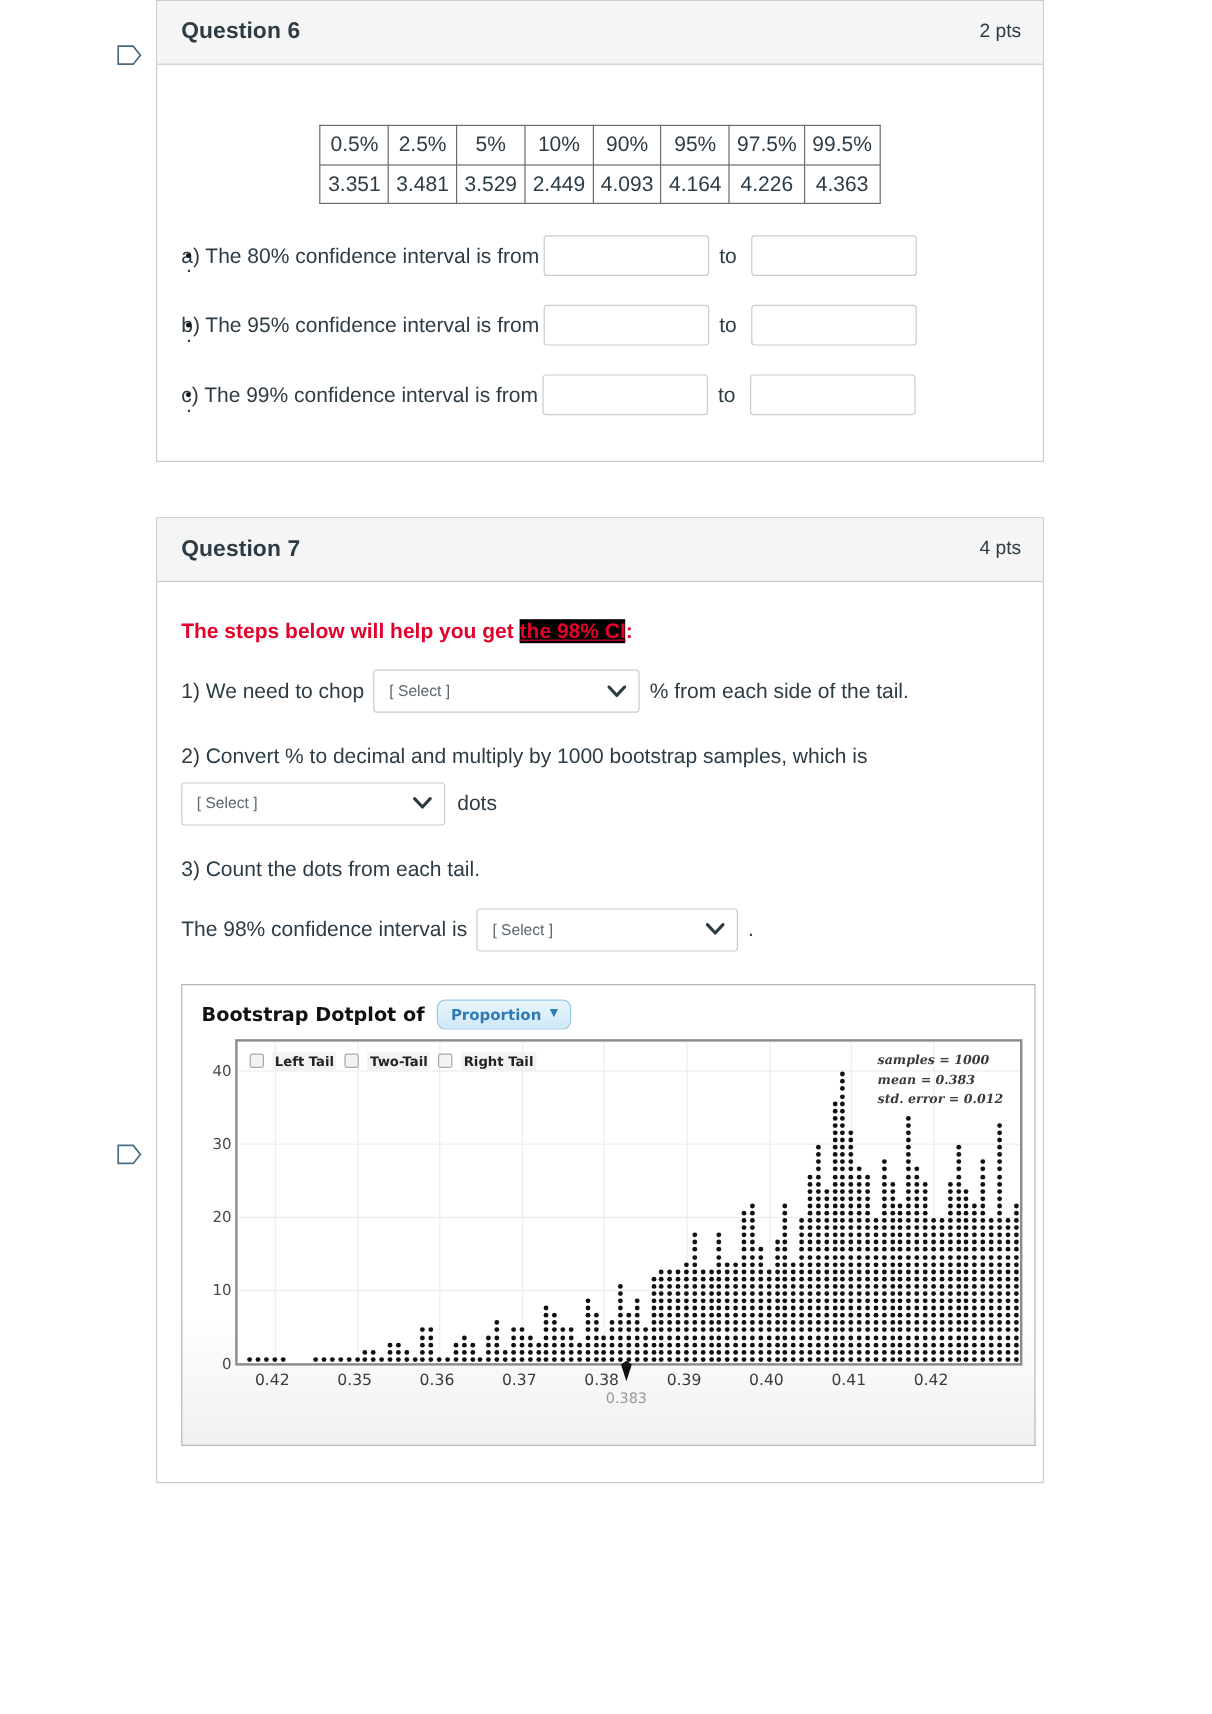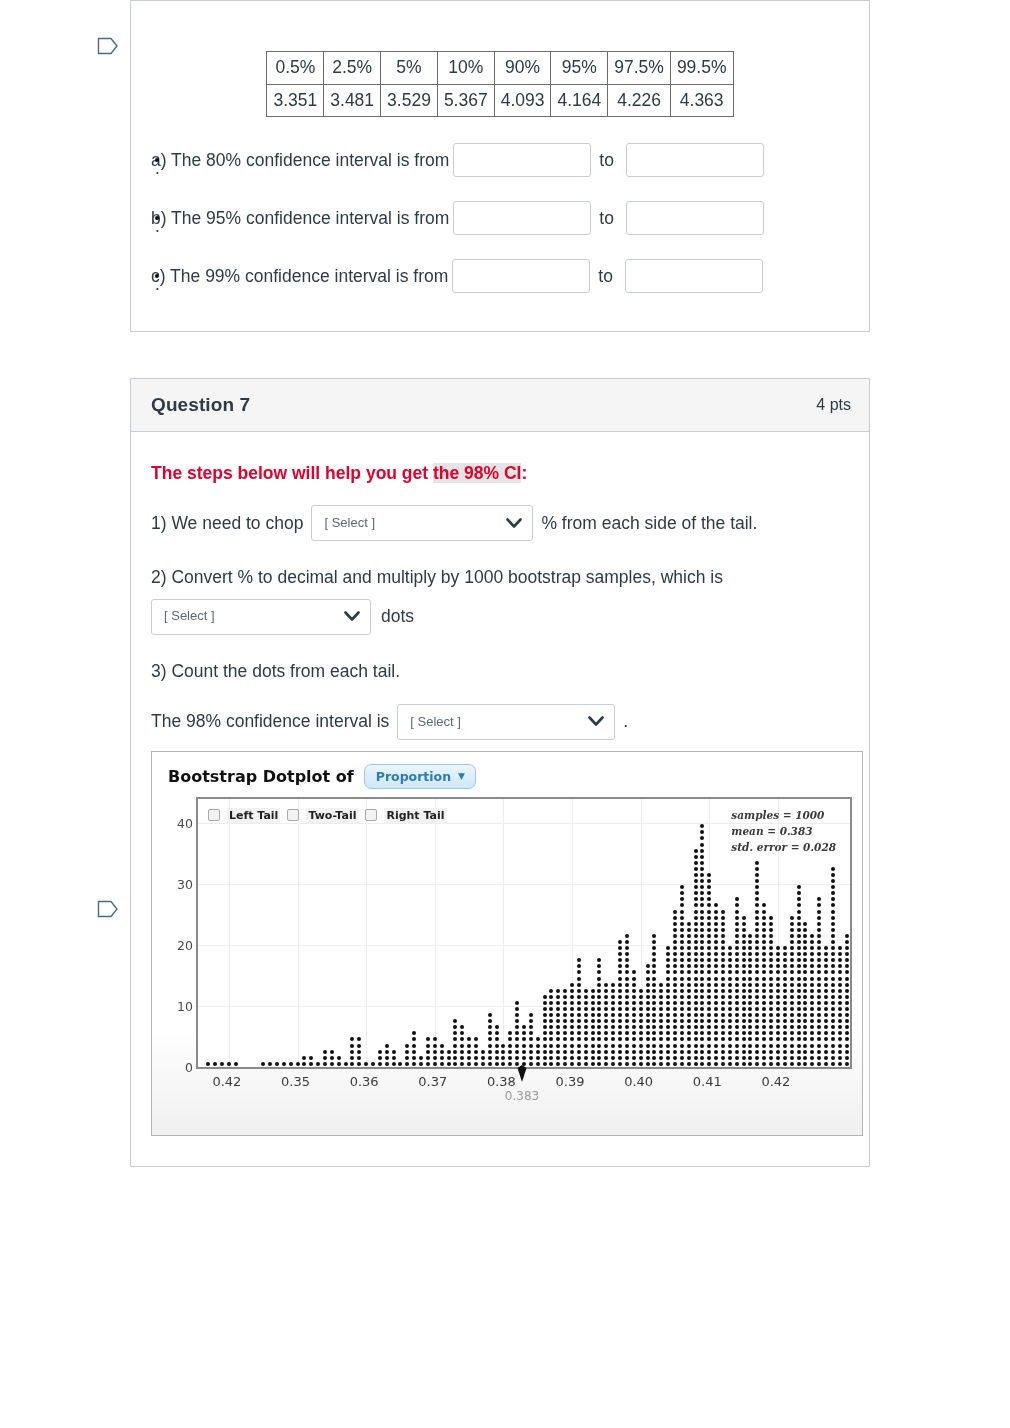--- a/index.html
+++ b/index.html
@@ -30,21 +30,21 @@
   .q-title { font-size: 19px; font-weight: bold; color: #2d3b45; letter-spacing: .1px; }
   .q-pts { font-size: 16px; color: #2d3b45; }
   .q-body { padding: 28px 20px 30px 20px; }
 
   
   p.body-text, div.body-text {
     font-size: 17.5px; color: #2d3b45; line-height: 1.55;
     margin: 0 0 18px 0;
   }
   .red { color: #e4002b; font-weight: bold; }
-  .hl { background: #e5e5e5; color: #e4002b; font-weight: bold; }
+  .hl { background: #000000; color: #e4002b; font-weight: bold; text-decoration: underline; }
 
   
   .pt-wrap { display: flex; justify-content: center; margin: 22px 0 26px 0; }
   table.pct-table { border-collapse: collapse; }
   table.pct-table td {
     border: 1px solid #6b6b6b;
     font-size: 17.5px; color: #2d3b45;
     padding: 4px 6px; text-align: center;
     line-height: 1.35; white-space: nowrap;
   }
@@ -73,21 +73,21 @@
   .sel-1 { width: 222px; }
   .sel-2 { width: 220px; }
   .sel-3 { width: 218px; }
 
   .step { font-size: 17.5px; color: #2d3b45; margin: 0 0 20px 0; line-height: 1.9; }
   .step-inline { display: flex; align-items: center; flex-wrap: wrap; gap: 0; }
   .step-inline > span { font-size: 17.5px; color: #2d3b45; }
 
   
   .sk-panel {
-    margin-top: 11px;
+    margin-top: 27px;
     border: 1px solid #b5b5b5;
     background: linear-gradient(to bottom, #ffffff 0%, #ffffff 72%, #f0f0f0 100%);
     padding: 10px 10px 26px 10px;
     width: 712px;
   }
   .sk-head { display: flex; align-items: center; gap: 10px; padding: 2px 0 8px 6px; }
   .sk-title { font-size: 16px; font-weight: bold; color: #111; font-family: "DejaVu Sans", sans-serif; }
   .sk-pill {
     display: inline-flex; align-items: center; gap: 7px;
     border: 1px solid #9ec9e6; border-radius: 7px;
@@ -133,20 +133,24 @@
 <div class="page">
 
   <div class="q-wrap">
     <span class="flag-icon">
       <svg width="22" height="20" viewBox="0 0 22 20">
         <path d="M1.5 2.5 H14 L20 10 L14 17.5 H1.5 Z" fill="none" stroke="#4a6c82" stroke-width="1.4"></path>
       </svg>
     </span>
 
     <div class="q-card">
+      <div class="q-header">
+        <span class="q-title">Question 6</span>
+        <span class="q-pts">2 pts</span>
+      </div>
 
       <div class="q-body">
 
 
         <div class="pt-wrap">
           <table class="pct-table">
             <tbody>
               <tr>
                 <td>0.5%</td>
                 <td>2.5%</td>
@@ -154,21 +158,21 @@
                 <td>10%</td>
                 <td>90%</td>
                 <td>95%</td>
                 <td>97.5%</td>
                 <td>99.5%</td>
               </tr>
               <tr>
                 <td>3.351</td>
                 <td>3.481</td>
                 <td>3.529</td>
-                <td>5.367</td>
+                <td>2.449</td>
                 <td>4.093</td>
                 <td>4.164</td>
                 <td>4.226</td>
                 <td>4.363</td>
               </tr>
             </tbody>
           </table>
         </div>
 
         <div class="ci-row">
@@ -1443,21 +1447,21 @@
               <span class="tail-lbl">Left Tail</span>
               <span class="tail-chk"></span>
               <span class="tail-lbl">Two-Tail</span>
               <span class="tail-chk"></span>
               <span class="tail-lbl">Right Tail</span>
             </div>
 
             <div class="stats">
               <div>samples = 1000</div>
               <div>mean = 0.383</div>
-              <div>std. error = 0.028</div>
+              <div>std. error = 0.012</div>
             </div>
           <span class="ytick" style="top: 268px;">0</span>
               <span class="ytick" style="top: 207.091px;">10</span>
               <span class="ytick" style="top: 146.182px;">20</span>
               <span class="ytick" style="top: 85.2727px;">30</span>
               <span class="ytick" style="top: 24.3636px;">40</span>
             </div>
 
           <div class="xaxis" id="xaxis">
               <span class="xtick" style="left: 30.8842px;">0.42</span>

